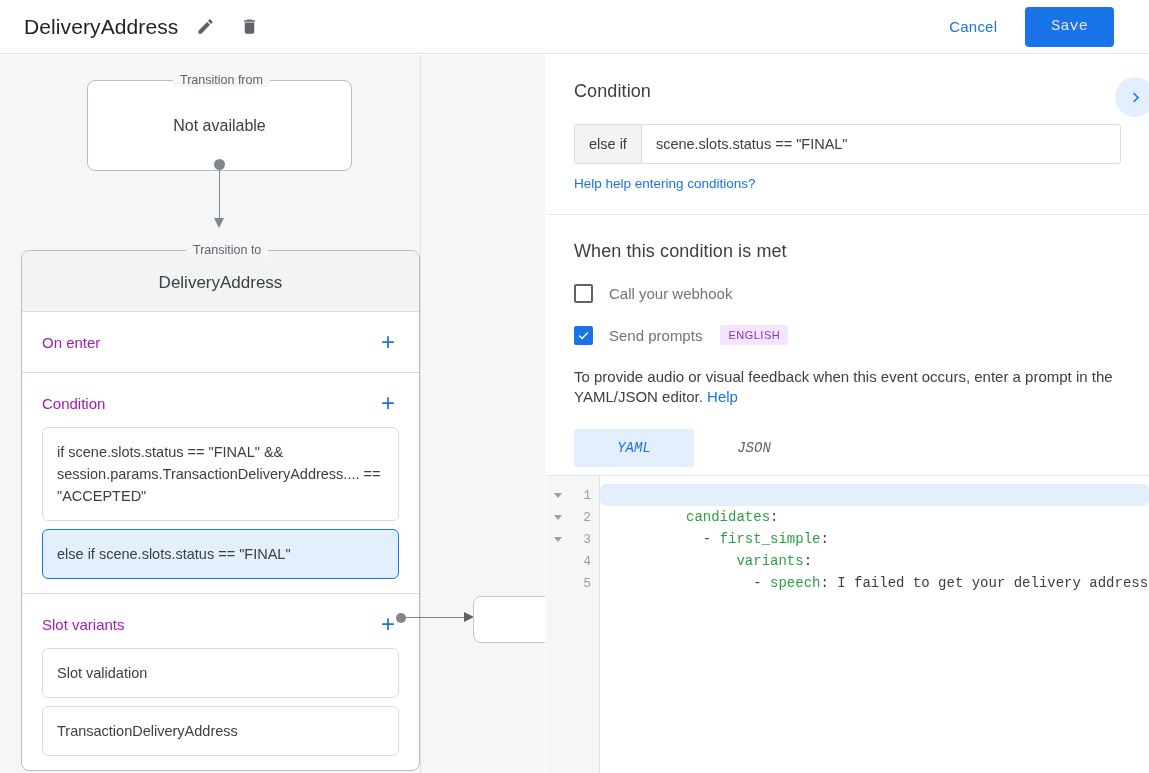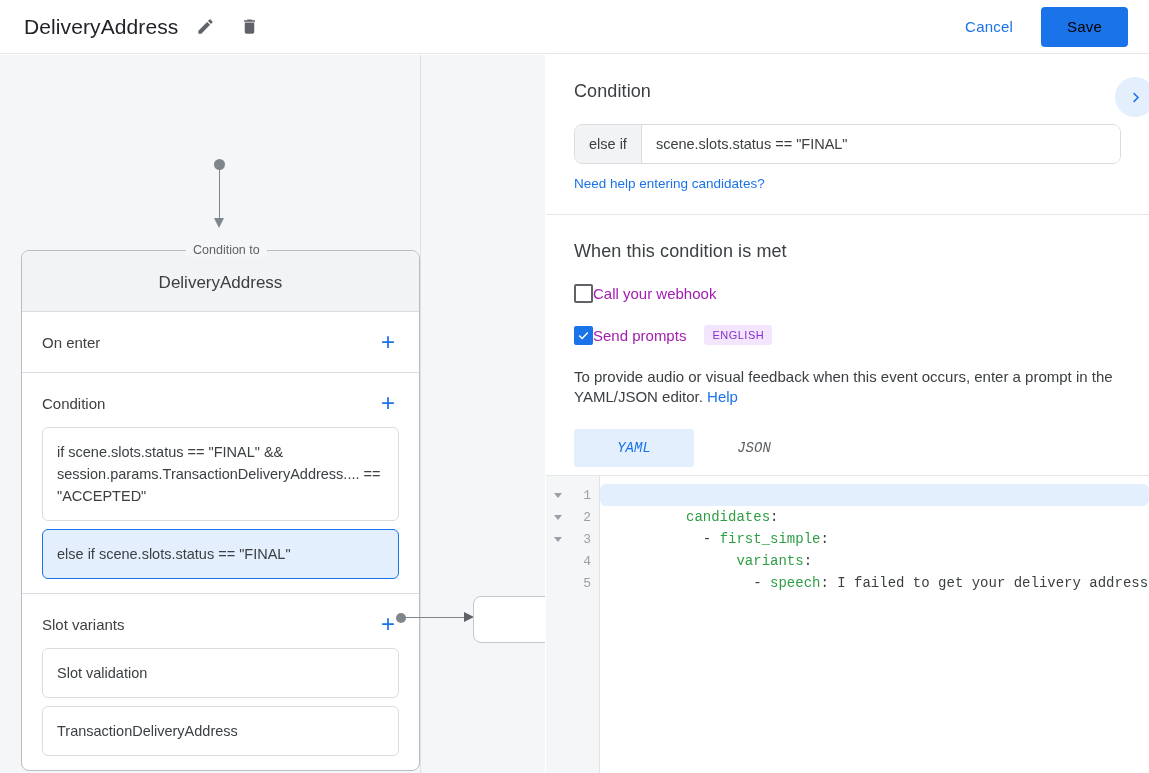--- a/index.html
+++ b/index.html
@@ -28,24 +28,24 @@
   }
   .icon-btn svg { fill: #5f6368; }
   .topbar-spacer { flex: 1; }
   .cancel-btn {
     color: #1a73e8; font-size: 15px; font-weight: 500;
     padding: 9px 14px; border-radius: 4px; background: none;
     border: none; cursor: pointer; letter-spacing: .2px;
     font-family: inherit;
   }
   .save-btn {
-    background: #1a73e8; color: #000000; font-size: 15px; font-weight: 500;
+    background: #1a73e8; color: #e5e5e5; font-size: 15px; font-weight: 500;
     border: none; border-radius: 4px; padding: 0 26px; height: 40px;
-    margin-left: 14px; margin-right: 21px; cursor: pointer;
-    letter-spacing: .2px; font-family: Liberation Sans, sans-serif;
+    margin-left: 14px; margin-right: 35px; cursor: pointer;
+    letter-spacing: .2px; font-family: Liberation Mono, monospace;
   }
 
   
   .canvas {
     position: absolute; left: 0; top: 55px; width: 545px; height: 718px;
     background: #f5f6f7; overflow: hidden;
   }
   .canvas-divider {
     position: absolute; left: 420px; top: 0; width: 1px; height: 718px;
     background: #dfe1e3;
@@ -97,21 +97,21 @@
   }
   .scene-head .name { font-size: 17px; color: #3c4043; }
   .scene-head .sub { font-size: 12.5px; color: #6d7175; margin-top: 6px; }
 
   .section { border-bottom: 1px solid #dadce0; padding: 0 0 14px; }
   .section:last-child { border-bottom: none; }
   .section-head {
     display: flex; align-items: center; justify-content: space-between;
     padding: 18px 20px 4px;
   }
-  .section-title { font-size: 15px; color: #404040; }
+  .section-title { font-size: 15px; color: #a21caf; }
   .plus {
     color: #1a73e8; font-size: 24px; line-height: 1; font-weight: 300;
     cursor: pointer; padding: 0 4px;
   }
   .section.no-items { padding-bottom: 0; }
   .section.no-items .section-head { padding: 18px 20px 18px; }
 
   .item-card {
     margin: 8px 20px 0; border: 1px solid #dadce0; border-radius: 6px;
     background: #ffffff; padding: 13px 14px; font-size: 14.5px;
@@ -151,21 +151,21 @@
   .collapse-btn {
     position: absolute; right: -6px; top: 22px;
     width: 40px; height: 40px; border-radius: 20px;
     background: #e3effd; display: flex; align-items: center;
     justify-content: center; cursor: pointer;
   }
   .collapse-btn svg { stroke: #1a73e8; fill: none; stroke-width: 2.4; }
 
   .cond-row {
     display: flex; margin-top: 22px; border: 1px solid #dadce0;
-    border-radius: 8px; height: 40px; overflow: hidden;
+    border-radius: 3px; height: 40px; overflow: hidden;
   }
   .cond-prefix {
     background: #f1f3f4; border-right: 1px solid #dadce0;
     display: flex; align-items: center; padding: 0 14px;
     font-size: 14.5px; color: #3c4043; white-space: nowrap;
   }
   .cond-input {
     flex: 1; border: none; outline: none; padding: 0 14px;
     font-size: 14.5px; color: #3c4043; font-family: inherit;
     background: #ffffff;
@@ -183,21 +183,21 @@
     width: 19px; height: 19px; border: 2px solid #5f6368;
     border-radius: 2px; background: #ffffff; cursor: pointer;
     flex: none;
   }
   .cbox.checked {
     background: #1a73e8; border-color: #1a73e8;
     display: flex; align-items: center; justify-content: center;
   }
   .cbox.checked svg { stroke: #ffffff; fill: none; stroke-width: 2.6; }
   .check-label {
-    font-size: 15px; color: #a21caf; font-weight: 500;
+    margin-left: 16px; font-size: 15px; color: #737373; font-weight: 500;
   }
   .badge {
     margin-left: 18px; background: #f3e5fd; color: #8430ce;
     font-size: 11px; font-weight: 500; letter-spacing: .5px;
     padding: 4px 8px; border-radius: 3px;
   }
   .desc {
     margin-top: 22px; font-size: 15px; color: #3c4043; line-height: 20px;
     max-width: 552px;
   }
@@ -261,26 +261,30 @@
         </svg>
     </div>
     <div class="topbar-spacer"></div>
     <button class="cancel-btn">Cancel</button>
     <button class="save-btn">Save</button>
   </div>
 
   <div class="canvas">
     <div class="canvas-divider"></div>
 
+    <div class="fs node-from">
+      <span class="fs-legend" style="left:85px;">Transition from</span>
+      <span class="label">Not available</span>
+    </div>
 
     <div class="edge-dot"></div>
     <div class="edge-v"></div>
     <div class="edge-arrow"></div>
 
-    <div class="scene-legend">Condition to</div>
+    <div class="scene-legend">Transition to</div>
     <div class="scene-card">
       <div class="scene-head">
         <div class="name">DeliveryAddress</div>
       </div>
 
       <div class="section no-items">
         <div class="section-head">
           <span class="section-title">On enter</span>
           <span class="plus">+</span>
         </div>
@@ -318,21 +322,21 @@
           <polyline points="9,5 16,12 9,19"></polyline>
         </svg>
     </div>
 
     <div class="panel-section">
       <div class="panel-h">Condition</div>
       <div class="cond-row">
         <div class="cond-prefix">else if</div>
         <input class="cond-input" value="scene.slots.status == &quot;FINAL&quot;" style="">
       </div>
-      <span class="help-link">Need help entering candidates?</span>
+      <span class="help-link">Help help entering conditions?</span>
     </div>
 
     <div class="hr"></div>
 
     <div class="panel-section">
       <div class="panel-h">When this condition is met</div>
 
       <div class="check-row">
         <div class="cbox"></div>
         <span class="check-label">Call your webhook</span>

